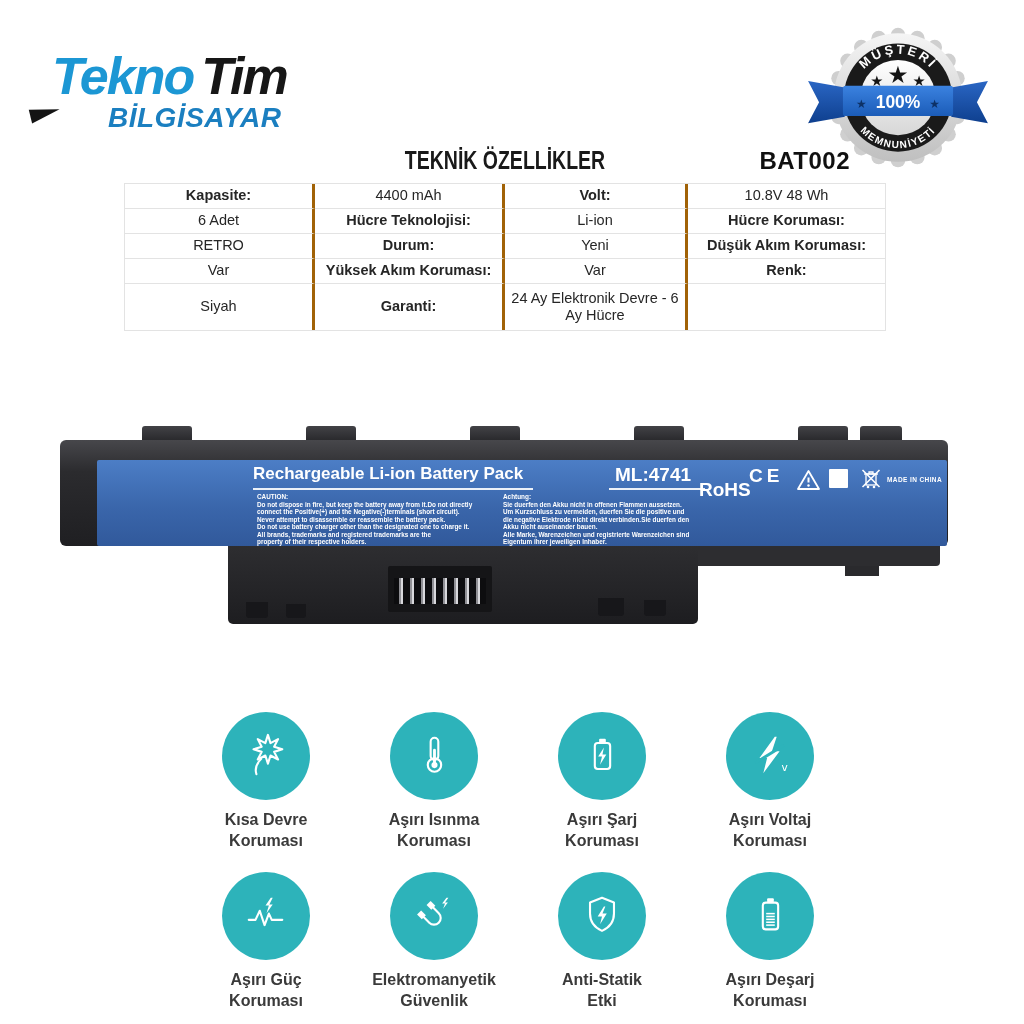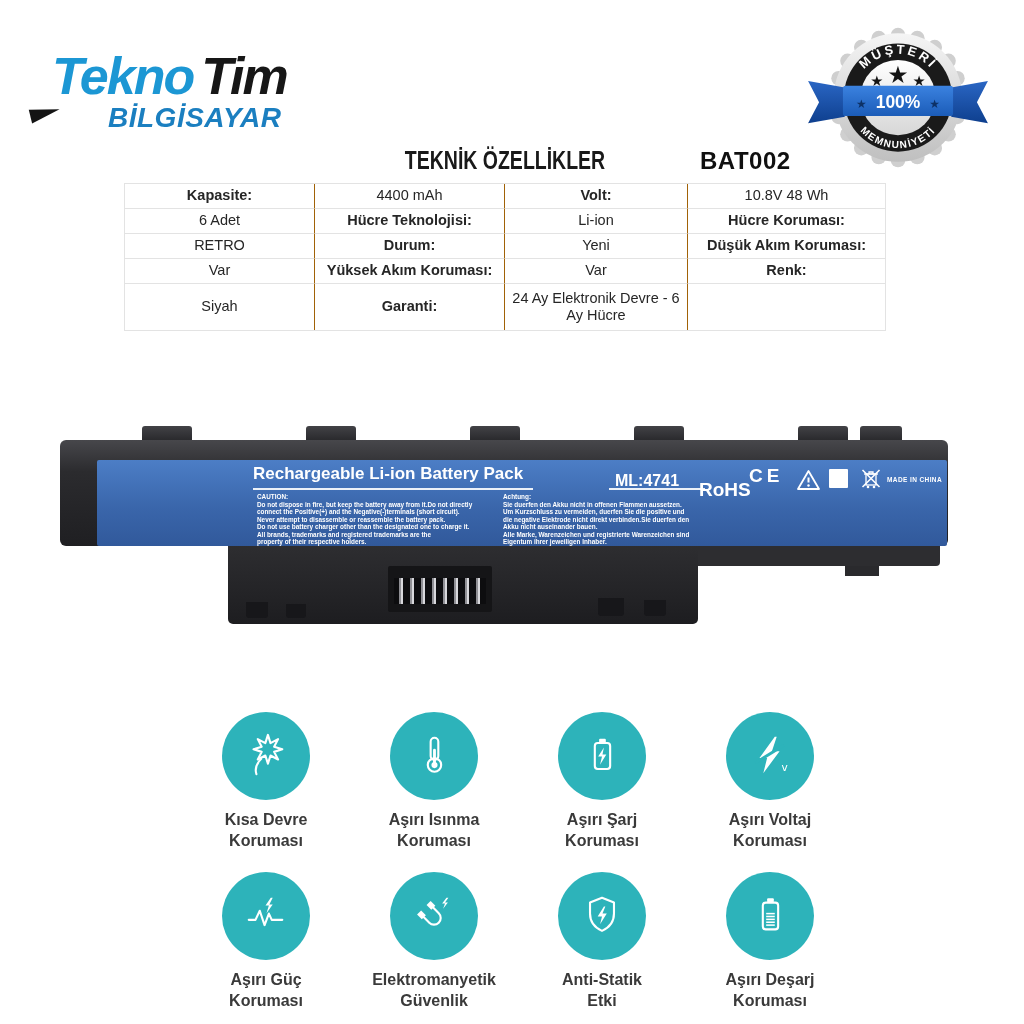--- a/index.html
+++ b/index.html
@@ -13,29 +13,29 @@
   .logo-title{position:absolute;left:52px;top:46px;font-style:italic;font-weight:bold;
     font-size:52px;letter-spacing:-2px;white-space:nowrap;}
   .logo-tekno{color:#1c97d4;}
   .logo-tim{color:#171717;margin-left:8px;}
   .logo-sub{position:absolute;left:108px;top:102px;font-style:italic;font-weight:bold;
     font-size:28px;color:#1b7fc0;letter-spacing:.5px;}
 
   
   .section-title{position:absolute;left:360px;top:146px;width:290px;text-align:center;
     font-weight:bold;font-size:25px;color:#191919;transform:scaleX(.78);}
-  .product-code{position:absolute;left:700px;top:147px;width:150px;text-align:left;
+  .product-code{position:absolute;left:700px;top:147px;width:150px;text-align:right;
     font-weight:bold;font-size:24px;color:#101010;letter-spacing:.5px;}
 
   
   .spec-table{position:absolute;left:124px;top:183px;width:760px;display:grid;
     grid-template-columns:190px 190px 183px 197px;
     grid-template-rows:25px 25px 25px 25px 46px;
     border:1px solid #e3e3e3;background:#fff;}
-  .spec-cell{border-right:1px solid #a16207;border-bottom:1px solid #e3e3e3;
+  .spec-cell{border-right:3px solid #a16207;border-bottom:1px solid #e3e3e3;
     display:flex;align-items:center;justify-content:center;text-align:center;
     font-size:14.5px;color:#262626;line-height:1.2;padding:0 4px;box-sizing:border-box;}
   .spec-cell:nth-child(4n){border-right:none;}
   .spec-cell:nth-child(n+17){border-bottom:none;}
   .spec-label{font-weight:bold;}
 
   
   .battery{position:absolute;left:0;top:420px;width:896px;height:250px;}
   .battery *{position:absolute;}
   .bat-tab{top:6px;width:50px;height:18px;border-radius:3px 3px 0 0;
@@ -49,21 +49,21 @@
   .bat-foot{background:#17171a;border-radius:0 0 3px 3px;}
   .bat-connector{left:388px;top:146px;width:104px;height:46px;background:#151517;border-radius:2px;}
   .pins{left:6px;top:12px;width:92px;height:26px;
     background:repeating-linear-gradient(90deg,#0d0d0f 0 5px,#8f8f94 5px 7px,#d8d8dc 7px 9px,#0d0d0f 9px 11px);}
   .bat-label{left:97px;top:40px;width:850px;height:86px;border-radius:2px;
     background:linear-gradient(180deg,#4c7ec6,#3a66ab 55%,#31599b);}
   .bat-label *{position:absolute;color:#fff;}
   .lbl-title{left:156px;top:4px;font-size:17px;font-weight:bold;white-space:nowrap;}
   .lbl-line{height:2px;background:rgba(255,255,255,.9);}
   .lbl-title-line{left:156px;top:28px;width:280px;}
-  .lbl-model{left:518px;top:12px;font-size:16px;font-weight:bold;}
+  .lbl-model{left:518px;top:4px;font-size:19px;font-weight:bold;}
   .lbl-model-line{left:512px;top:28px;width:96px;}
   .lbl-rohs{left:602px;top:19px;font-size:19px;font-weight:bold;}
   .lbl-ce{left:652px;top:5px;font-size:19px;font-weight:bold;letter-spacing:4px;}
   .lbl-warn{left:700px;top:9px;}
   .lbl-square{left:732px;top:9px;width:19px;height:19px;background:#fff;border-radius:1px;}
   .lbl-trash{left:764px;top:7px;}
   .lbl-madein{left:790px;top:16px;font-size:6.5px;font-weight:bold;letter-spacing:.4px;white-space:nowrap;}
   .lbl-block{top:33px;font-size:6.4px;line-height:7.5px;font-weight:bold;color:#eaf1fb;}
   .lbl-caution{left:160px;width:248px;}
   .lbl-achtung{left:406px;width:210px;}

